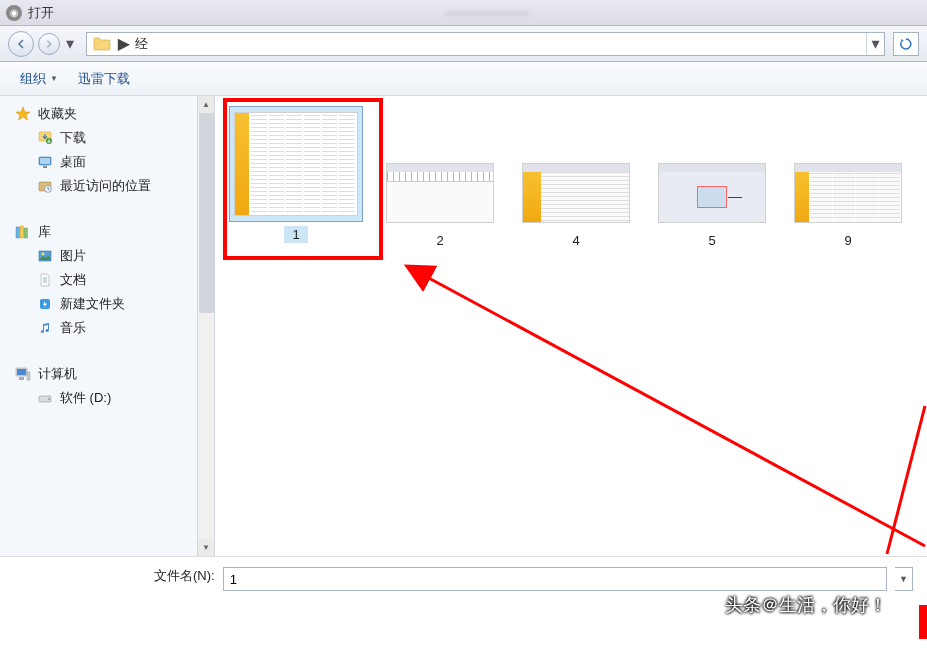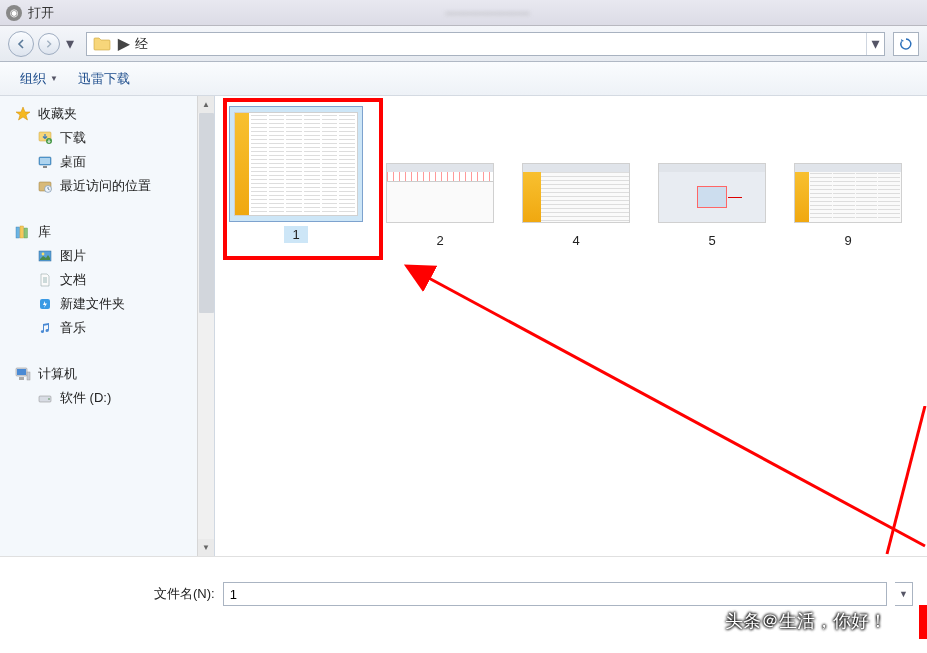--- a/index.html
+++ b/index.html
@@ -44,26 +44,26 @@
     .thumb { width: 124px; height: 104px; background: #fff; border: 1px solid #d0d0d0; position: relative; overflow: hidden; }
     .thumb-small { width: 108px; height: 60px; }
     .file-label { font-size: 13px; color: #222; padding: 1px 8px; }
     .file-item.selected .file-label { background: #cde6f7; }
     
     .highlight-box { position: absolute; border: 4px solid #ff0000; pointer-events: none; }
     
     svg.arrow-annot { position: absolute; pointer-events: none; }
     
     .footer-sep { height: 1px; background: #e0e0e0; }
-    .filename-row { height: 54px; display: flex; align-items: center; padding: 0 14px; gap: 8px; font-size: 13px; margin-top: 10px; }
+    .filename-row { height: 54px; display: flex; padding: 0 14px; gap: 8px; font-size: 13px; margin-top: 10px; }
     .filename-label { color: #222; margin-left: 140px; }
     .filename-input { flex: 1; height: 24px; border: 1px solid #aab4c2; padding: 0 6px; font-size: 13px; background: #fff; }
     .filename-drop { width: 18px; height: 24px; border: 1px solid #aab4c2; border-left: none; display: flex; align-items: center; justify-content: center; cursor: pointer; color: #556; font-size: 9px; }
     
-    .watermark { position: absolute; bottom: 20px; right: 40px; font-size: 18px; color: #fff; text-shadow: 0 0 3px #000, 0 0 3px #000, 0 0 3px #000; font-weight: 500; pointer-events: none; }
+    .watermark { position: absolute; bottom: 36px; right: 40px; font-size: 18px; color: #fff; text-shadow: 0 0 3px #000, 0 0 3px #000, 0 0 3px #000; font-weight: 500; pointer-events: none; }
     
     
     .tm-spreadsheet { display: flex; height: 100%; }
     .tm-col1 { width: 14px; background: linear-gradient(#f8c030, #f0a810); }
     .tm-cols { flex: 1; display: flex; gap: 2px; padding: 2px; }
     .tm-c { flex: 1; background: repeating-linear-gradient(to bottom, #ddd 0, #ddd 1px, transparent 1px, transparent 4px); }
     .tm-app { display: flex; flex-direction: column; height: 100%; }
     .tm-titlebar { height: 8px; background: #e0e4ea; }
     .tm-body { flex: 1; background: #fafafa; }
     .tm-ruler { height: 10px; background: repeating-linear-gradient(to right, #f99 0 1px, transparent 1px 6px); border-bottom: 1px solid #ccc; }

